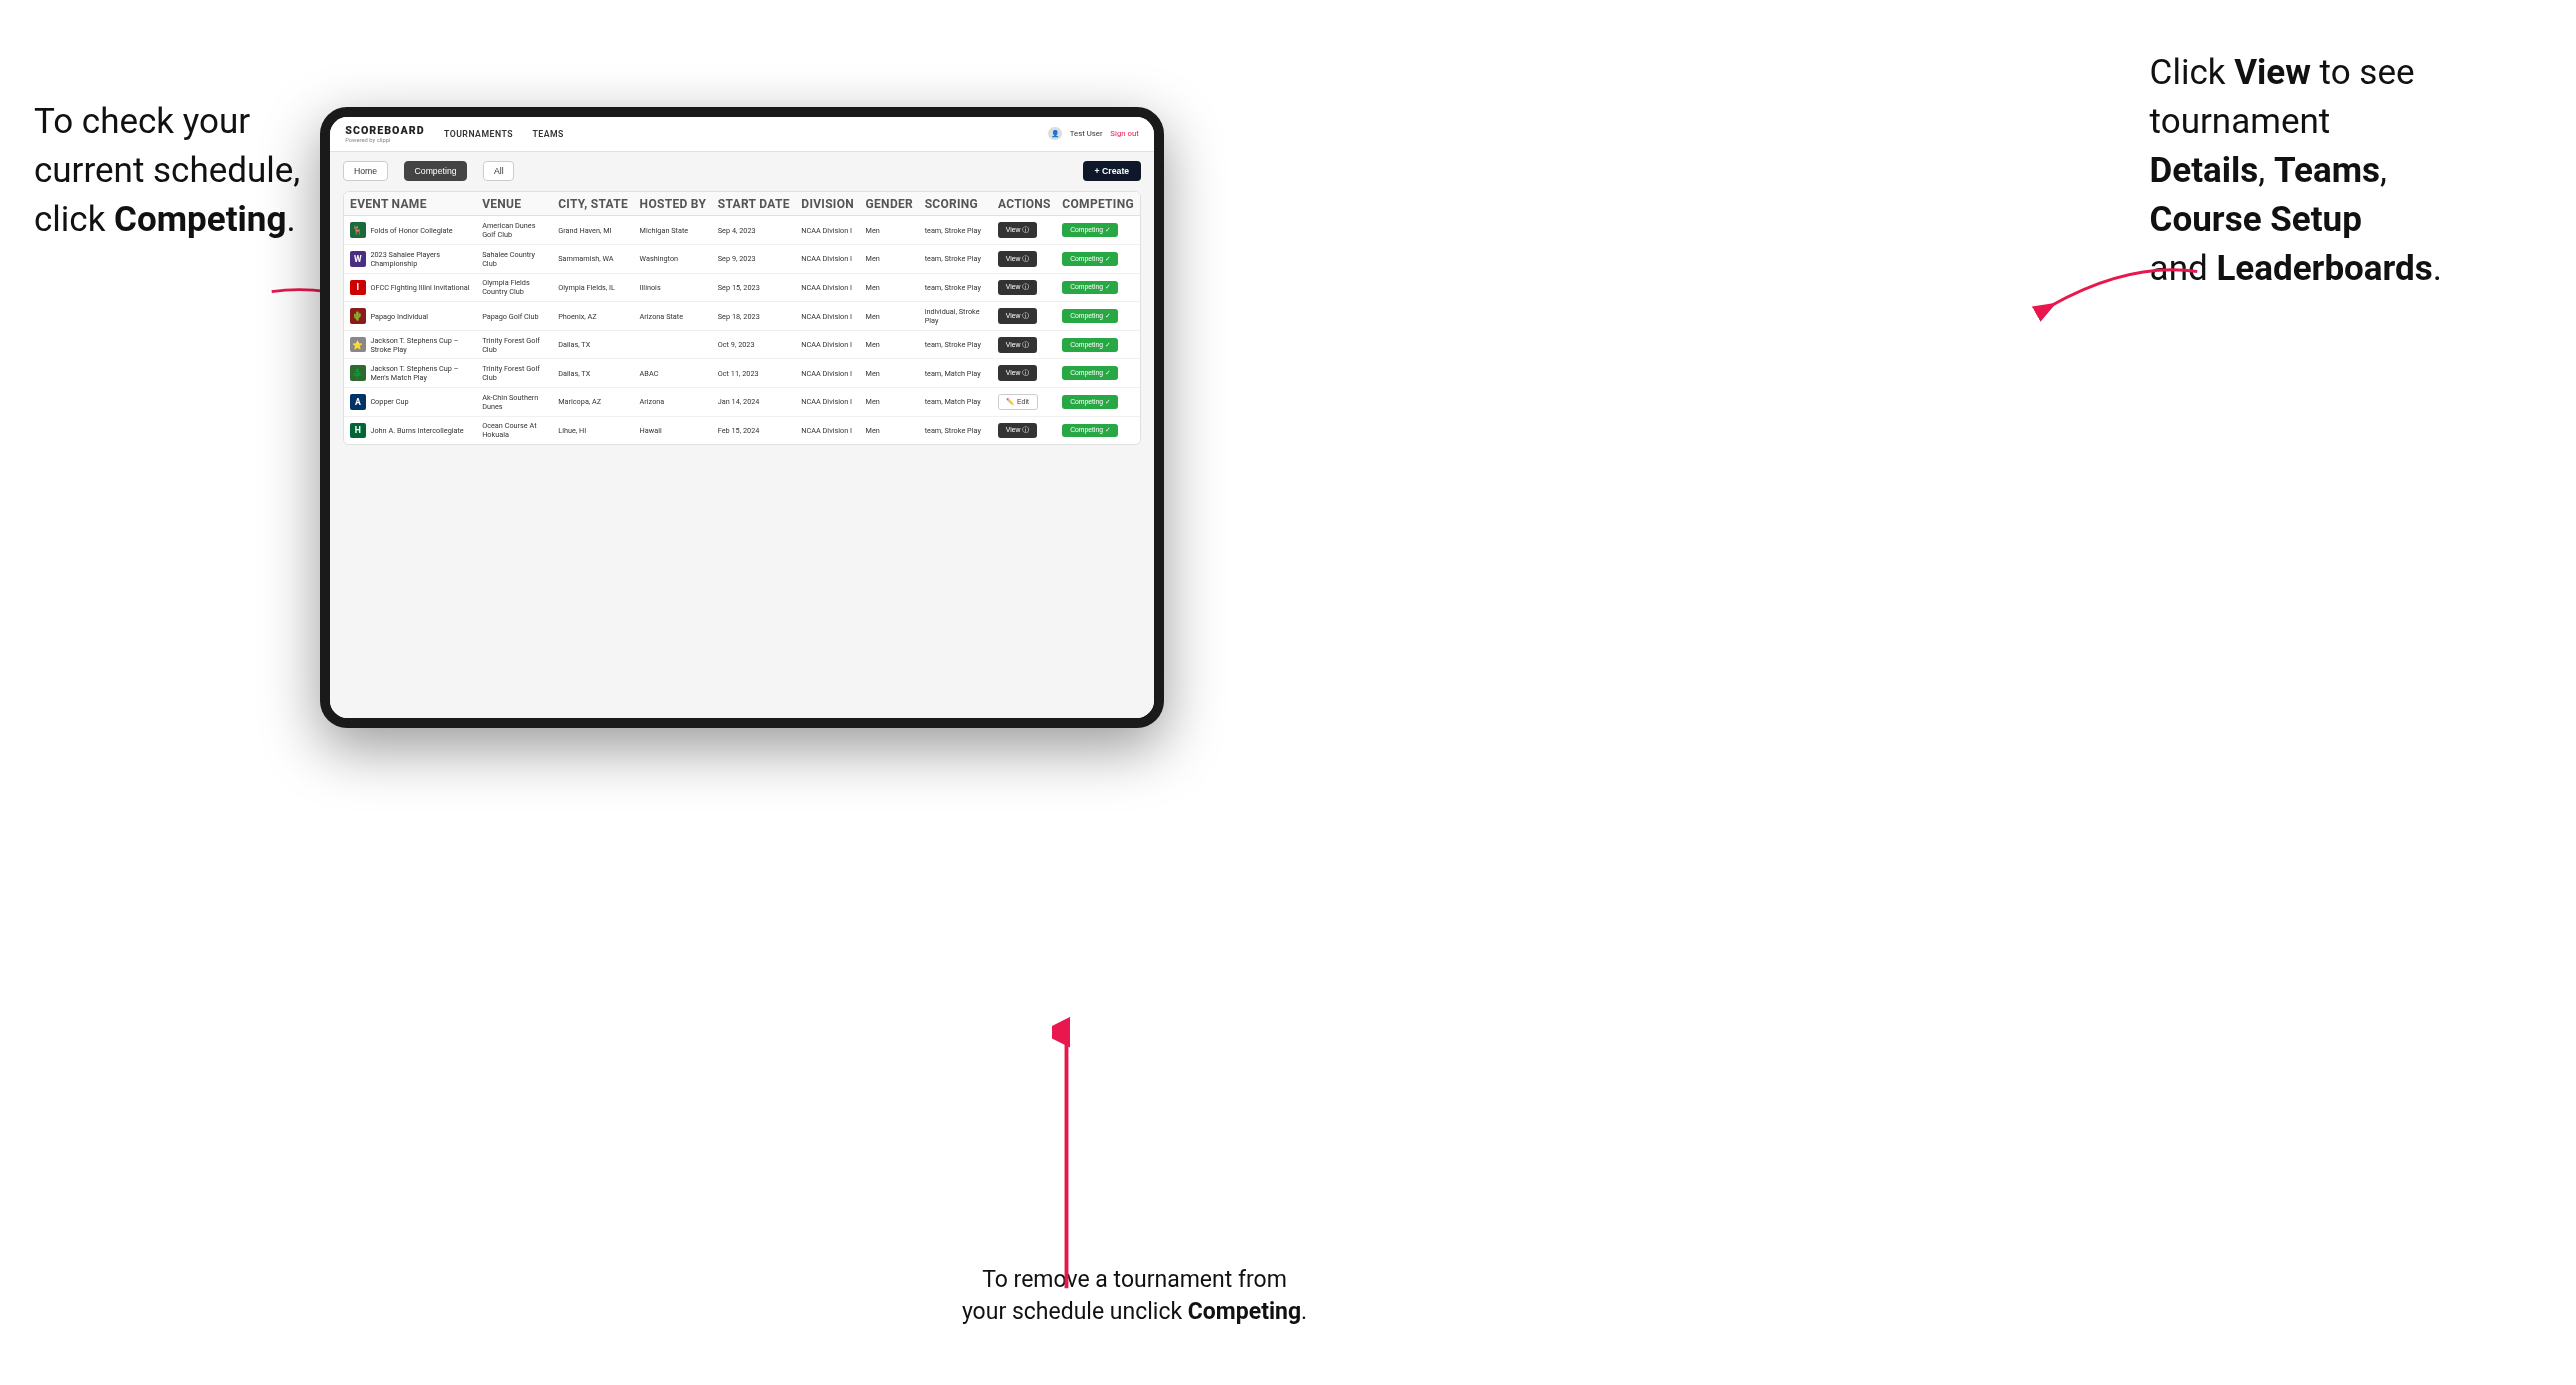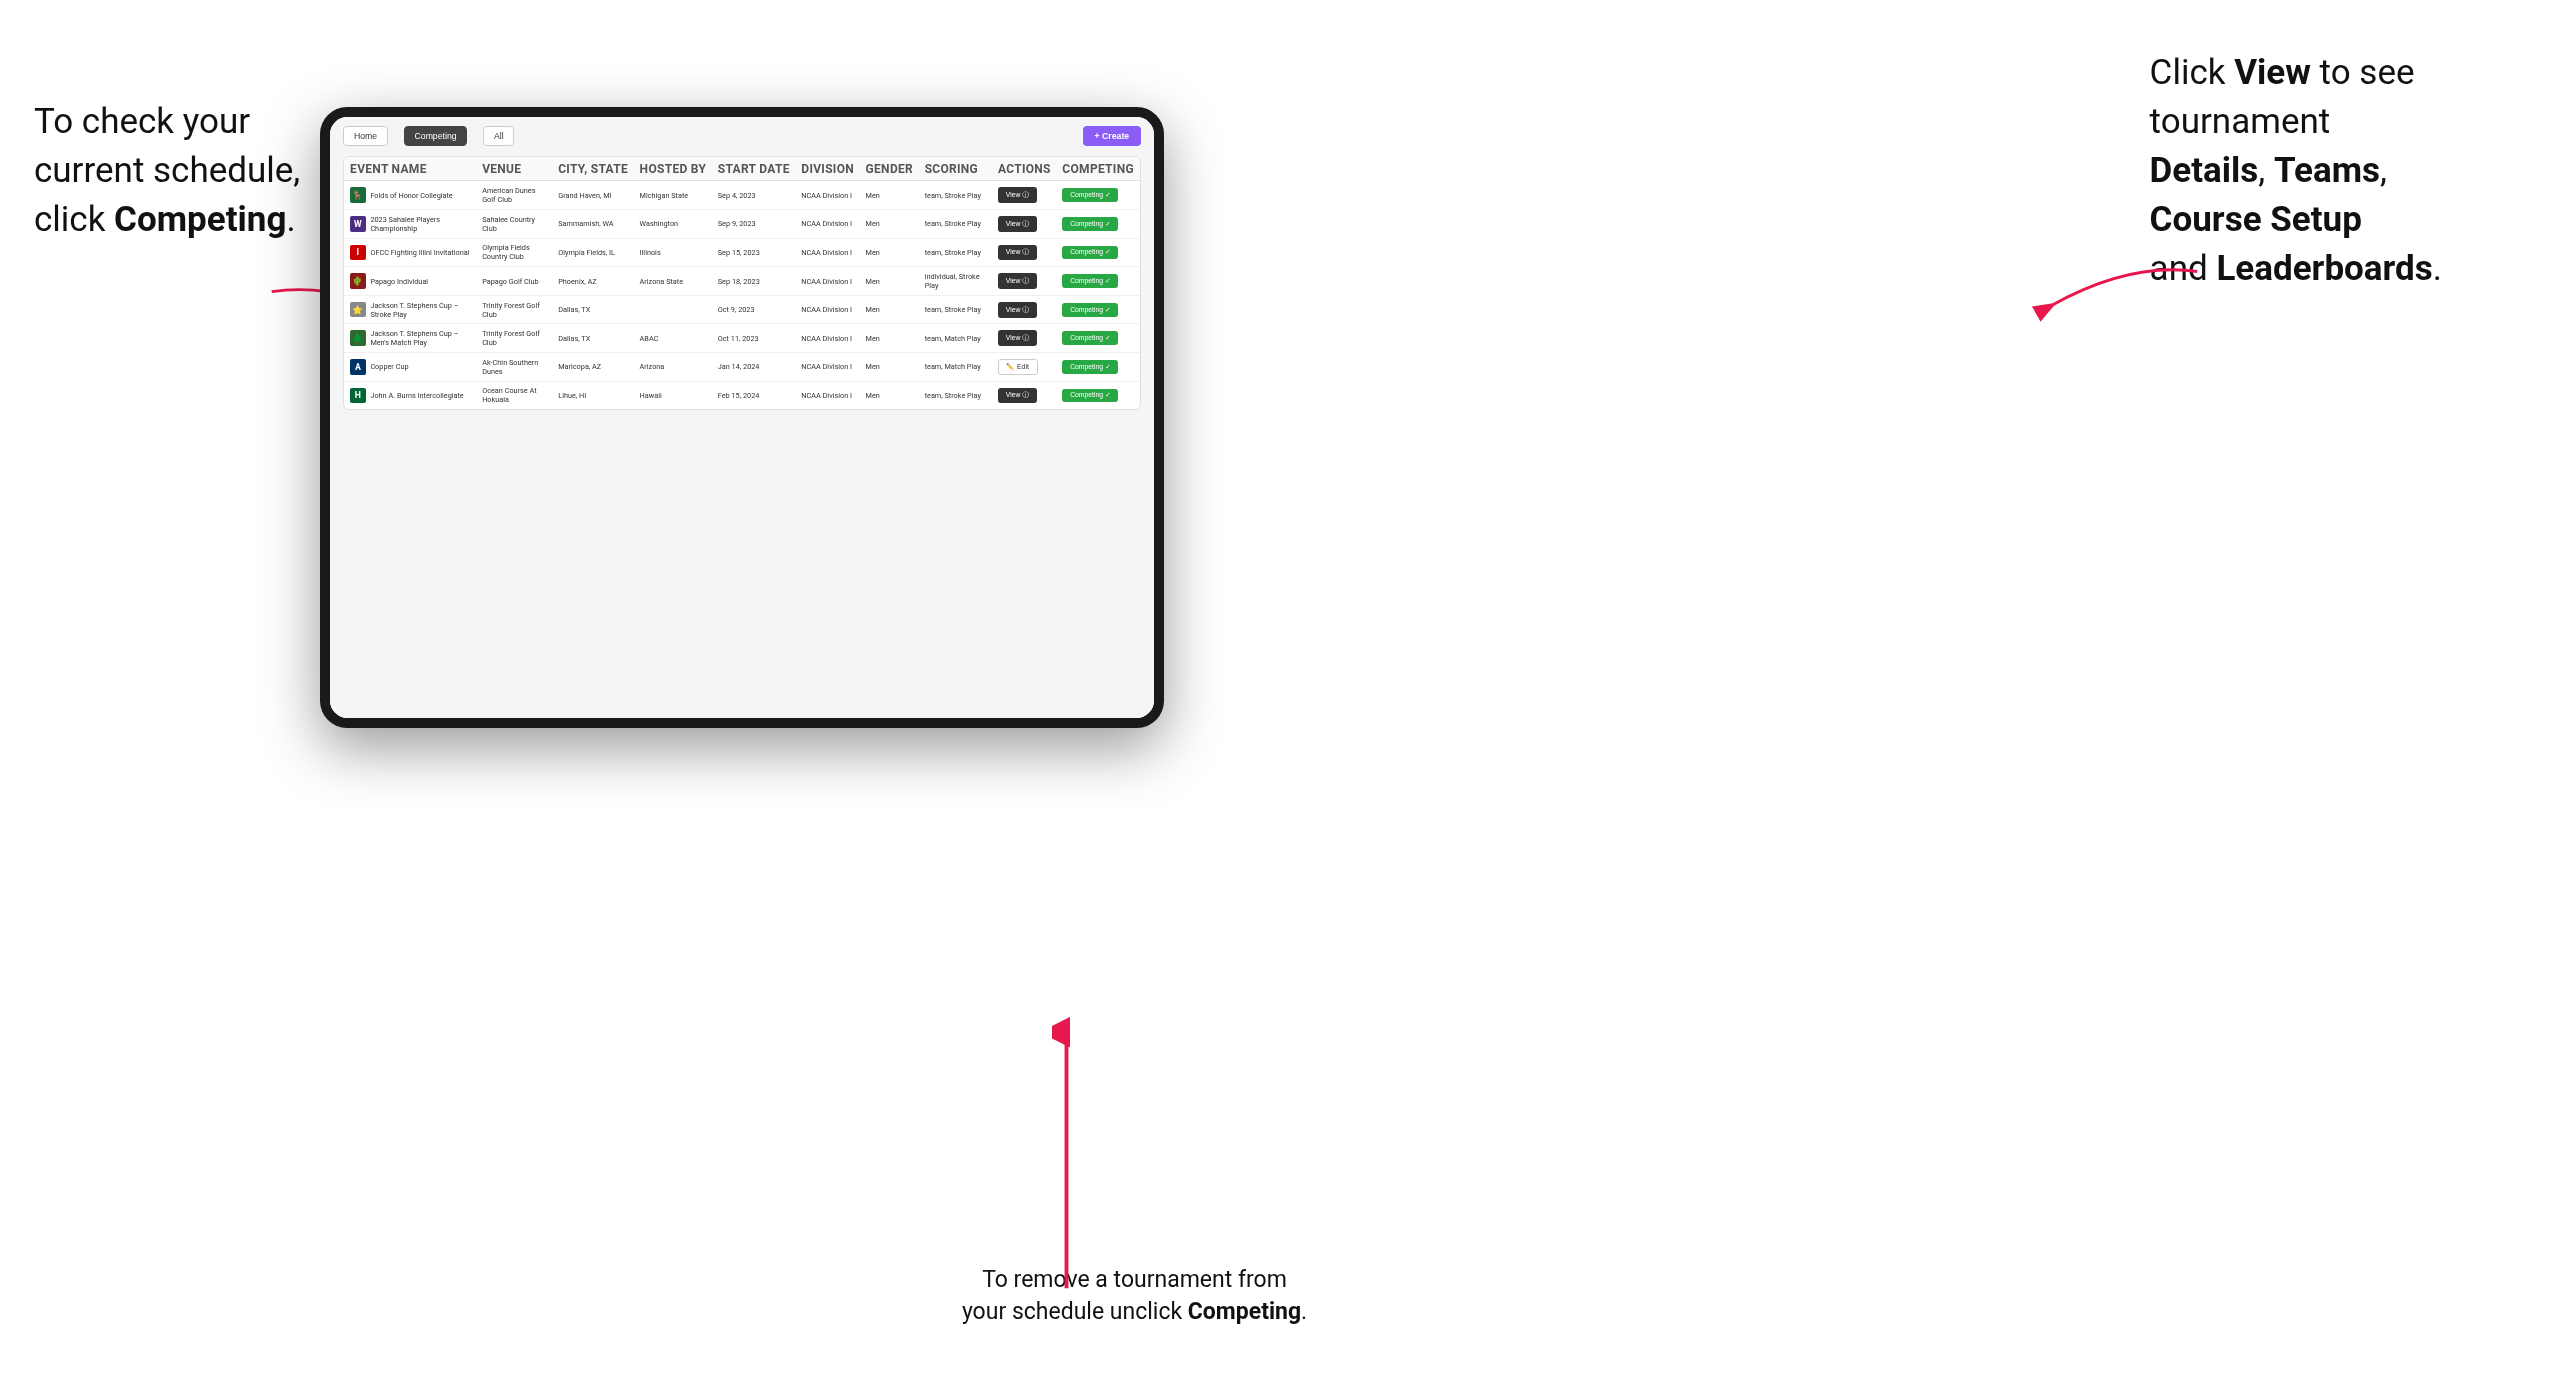--- a/index.html
+++ b/index.html
@@ -160,21 +160,21 @@
       color: #333;
     }
 
     .tab.active {
       background: #444;
       color: #fff;
       border-color: #444;
     }
 
     .btn-create {
-      background: #8b5cf6;
+      background: #0f172a;
       color: #fff;
       border: none;
       padding: 4.8px 11.6px;
       border-radius: 3.9px;
       font-size: 8.7px;
       font-weight: 600;
       cursor: pointer;
     }
 
     
@@ -324,20 +324,35 @@
     <marker id="arrowhead-up" markerWidth="8" markerHeight="8" refX="4" refY="7" orient="auto">
       <path d="M0,8 L4,0 L8,8 z" fill="#e8184e"></path>
     </marker>
   </defs>
   <line x1="15" y1="280" x2="15" y2="15" stroke="#e8184e" stroke-width="4" marker-end="url(#arrowhead-up)"></line>
 </svg>
 
 <div class="tablet">
   <div class="tablet-screen">
 
+    <div class="navbar">
+      <div class="logo-area">
+        <span class="logo-text">SCOREBOARD</span>
+        <span class="logo-sub">Powered by clippi</span>
+      </div>
+      <div class="nav-links">
+        <span class="nav-link">TOURNAMENTS</span>
+        <span class="nav-link">TEAMS</span>
+      </div>
+      <div class="nav-right">
+        <div class="user-icon">👤</div>
+        <span>Test User</span>
+        <span style="color:#e8184e;cursor:pointer;">Sign out</span>
+      </div>
+    </div>
 
     <div class="content">
 
       <div class="tab-bar">
         <div class="tabs">
           <button class="tab">Home</button>
           <button class="tab active">Competing</button>
           <button class="tab">All</button>
         </div>
         <button class="btn-create">+ Create</button>

